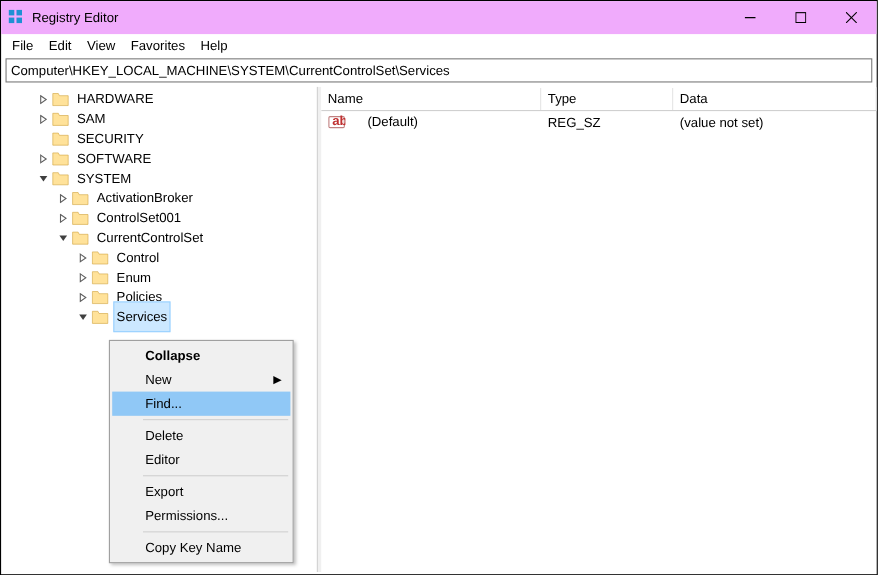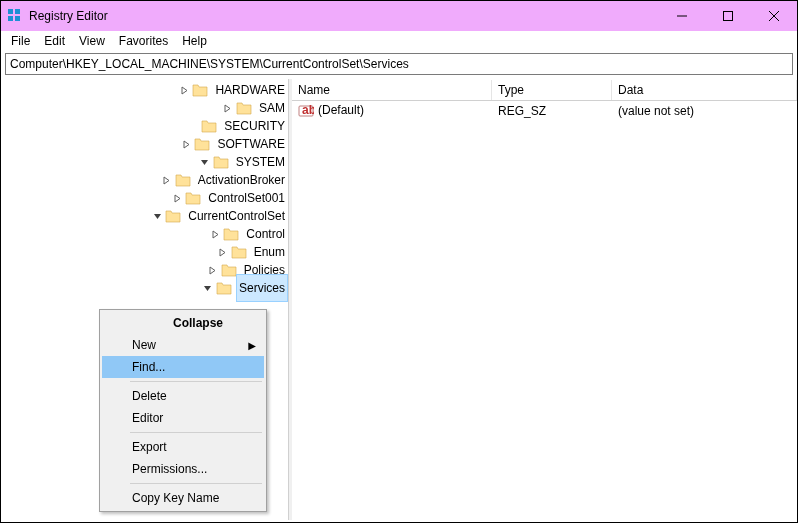--- a/index.html
+++ b/index.html
@@ -29,36 +29,36 @@
 .treepane::-webkit-scrollbar-button { background: #f0f0f0; height: 17px; border: 1px solid #ccc; }
 .splitter { width: 3px; background: #f0f0f0; cursor: ew-resize; }
 .listpane { flex: 1; overflow: auto; }
 .list-header { display: flex; border-bottom: 1px solid #d0d0d0; background: #fff; height: 22px; align-items: center; }
 .list-header .col { padding: 3px 6px; border-right: 1px solid #e5e5e5; }
 .col-name { width: 200px; }
 .col-type { width: 120px; }
 .col-data { flex: 1; }
 .list-row { display: flex; align-items: center; height: 18px; padding-top: 2px; }
 .list-row .col { padding: 1px 6px; }
-.value-icon { width: 16px; height: 16px; display: inline-block; margin-right: 4px; vertical-align: middle; }
-
-
-.tree-row { display: flex; align-items: center; height: 18px; white-space: nowrap; justify-content: flex-end; }
+.value-icon { width: 16px; height: 16px; display: inline-block; margin-right: 20px; vertical-align: middle; }
+
+
+.tree-row { display: flex; align-items: center; height: 18px; white-space: nowrap; }
 .tree-indent { display: inline-block; }
 .tree-toggle { width: 16px; height: 16px; display: inline-flex; align-items: center; justify-content: center; color: #5a5a5a; }
 .tree-toggle.empty { visibility: hidden; }
 .folder-icon { width: 16px; height: 14px; display: inline-block; margin-right: 4px; }
 .tree-label { padding: 1px 3px; }
 .tree-label.selected { background: #cce8ff; border: 1px solid #99d1ff; padding: 6px 2px; }
 
 
 .context-menu { position: absolute; left: 98px; top: 308px; width: 168px; background: #f0f0f0; border: 1px solid #a0a0a0; box-shadow: 2px 2px 3px rgba(0,0,0,0.25); padding: 2px; }
 .cm-item { height: 22px; display: flex; align-items: center; padding-left: 30px; position: relative; }
 .cm-item.hover { background: #90c8f6; }
-.cm-item.bold { font-weight: bold; justify-content: center; }
+.cm-item.bold { font-weight: bold; }
 .cm-sep { height: 1px; background: #d0d0d0; margin: 3px 2px 3px 28px; }
 .cm-arrow { position: absolute; right: 8px; font-size: 10px; }
 </style>
 </head>
 <body>
 
 <div class="titlebar">
   <span class="app-icon">
     <svg viewBox="0 0 16 16">
         <rect x="1" y="1" width="5" height="5" fill="#1e90d4"></rect>

